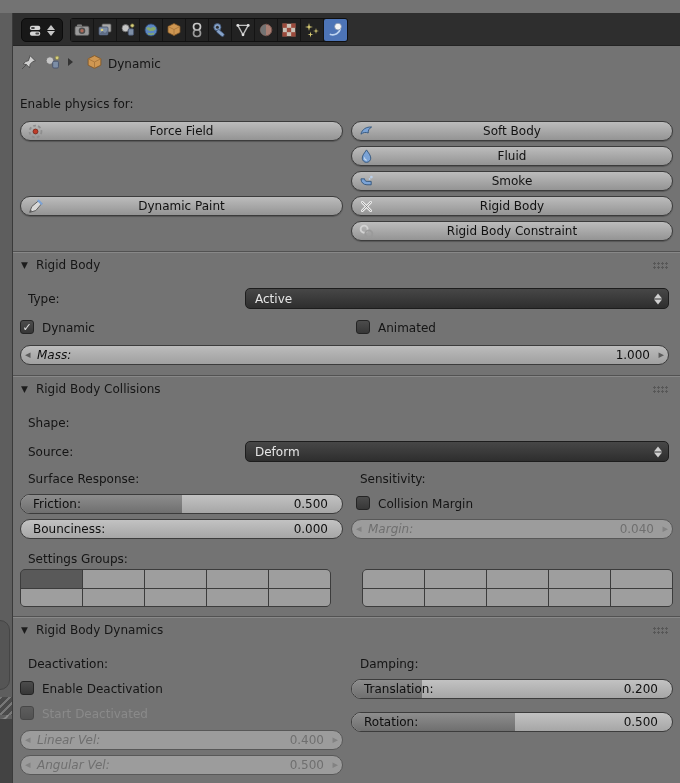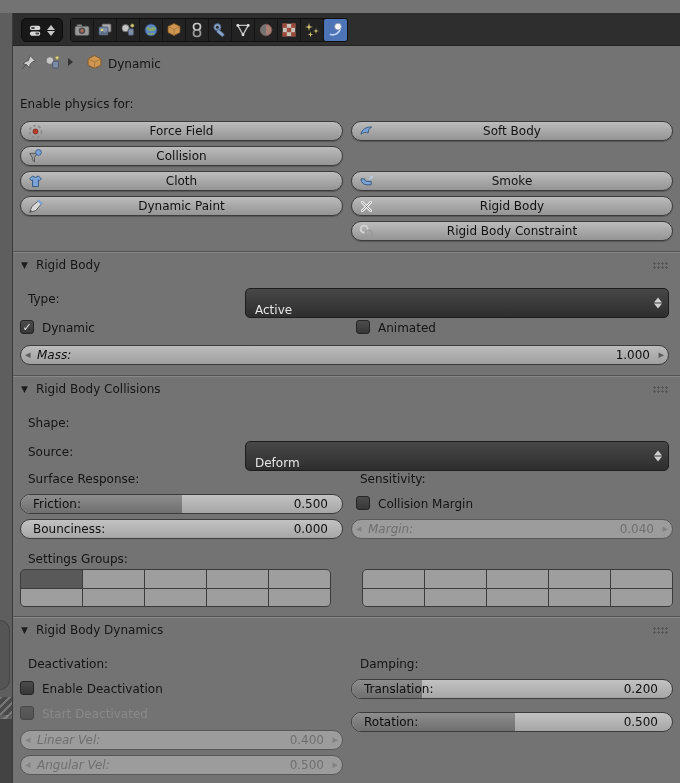--- a/index.html
+++ b/index.html
@@ -43,22 +43,22 @@
   .ls-curve{position:absolute;left:-10px;top:688px;width:20px;height:20px;border:2px solid #8a8a8a;border-radius:50%;background:transparent;}
 
   
   .lbl{position:absolute;color:#141414;}
   .lbl.dis{color:#8a8a8a;}
   .pbtn{position:absolute;height:20px;border:1px solid #3c3c3c;border-radius:10px;
       background:linear-gradient(#bcbcbc,#949494);display:flex;align-items:center;justify-content:center;
       box-shadow:0 1px 1px rgba(0,0,0,.25);}
   .pbtn .bicon{position:absolute;left:6px;top:1px;}
   .pbtn .btxt{color:#111;}
-  .dropdown{position:absolute;height:30px;background:linear-gradient(#474747,#2e2e2e);border:1px solid #1d1d1d;
-      border-radius:5px;display:flex;align-items:flex-end;padding:0 22px 0 9px;color:#e6e6e6;}
+  .dropdown{position:absolute;height:21px;background:linear-gradient(#474747,#2e2e2e);border:1px solid #1d1d1d;
+      border-radius:5px;display:flex;align-items:center;padding:0 22px 0 9px;color:#e6e6e6;}
   .dropdown .arrs{position:absolute;right:6px;top:50%;transform:translateY(-50%);display:flex;flex-direction:column;gap:1px;}
   .dropdown .tri-u{border-bottom-color:#d0d0d0;}
   .dropdown .tri-d{border-top-color:#d0d0d0;}
   .dropdown .dicon{margin-right:6px;display:flex;}
   .checkbox{position:absolute;width:14px;height:14px;border-radius:3px;background:linear-gradient(#4c4c4c,#373737);
       border:1px solid #242424;display:flex;align-items:center;justify-content:center;color:#e2e2e2;font-size:11px;line-height:1;}
   .checkbox.dis{opacity:.55;}
   .slider{position:absolute;height:20px;border:1px solid #3c3c3c;border-radius:10px;overflow:hidden;
       background:linear-gradient(#c2c2c2,#a6a6a6);}
   .slider .fill{position:absolute;left:0;top:0;bottom:0;background:linear-gradient(#8d8d8d,#6f6f6f);}
@@ -232,47 +232,41 @@
 
   <span class="lbl" style="left:20px;top:97px">Enable physics for:</span>
 
   <div class="pbtn" style="left:20px;top:121px;width:323px">
     <svg class="bicon" width="17" height="17" viewBox="0 0 16 16">
       <circle cx="8" cy="8" r="2.3" fill="#bf3c28" stroke="#6e1f12" stroke-width="0.7"></circle>
       <circle cx="8" cy="8" r="5.6" fill="none" stroke="#8e8e8e" stroke-width="1.7" stroke-dasharray="2.6 2.1"></circle>
     </svg>
     <span class="btxt">Force Field</span>
   </div>
-  <div class="pbtn" style="left:20px;top:146px;width:323px">
-    <svg class="bicon" width="17" height="17" viewBox="0 0 16 16">
-      <path d="M2.5 5h7L7 9v4.2L5 11V9z" fill="#9c9c9c" stroke="#4e4e4e" stroke-width="0.8" stroke-linejoin="round"></path>
-      <circle cx="10.8" cy="4.2" r="2.7" fill="#7ba3d6" stroke="#35587f" stroke-width="0.8"></circle>
-    </svg>
-    <span class="btxt">Collision</span>
-  </div>
-  <div class="pbtn" style="left:20px;top:171px;width:323px">
-    <svg class="bicon" width="17" height="17" viewBox="0 0 16 16">
-      <path d="M5.2 2.8L8 4.2l2.8-1.4 2.7 2.7-1.8 1.8-.9-.9v6.4H5.2V6.4l-.9.9-1.8-1.8z" fill="#7ba3d6" stroke="#35587f" stroke-width="0.9" stroke-linejoin="round"></path>
-    </svg>
-    <span class="btxt">Cloth</span>
-  </div>
   <div class="pbtn" style="left:20px;top:196px;width:323px">
     <svg class="bicon" width="17" height="17" viewBox="0 0 16 16">
       <path d="M2.5 13.5l2-5.5 6.5-5.5 2.8 2.8-5.5 6.5z" fill="#d8d8d8" stroke="#4e4e4e" stroke-width="0.8" stroke-linejoin="round"></path>
       <path d="M10.8 2.6l2.8 2.8" stroke="#7ba3d6" stroke-width="2.2" stroke-linecap="round"></path>
       <path d="M2.5 13.5l2.4-1 -1.4-1.4z" fill="#555"></path>
     </svg>
     <span class="btxt">Dynamic Paint</span>
   </div>
 
   <div class="pbtn" style="left:351px;top:121px;width:322px">
     <svg class="bicon" width="17" height="17" viewBox="0 0 16 16">
       <path d="M2.8 10.5C3.6 6 8 3.4 12.8 3.8c-2.3 1.2-3.4 3.2-3.2 5.6-2.2-1-4.8-.6-6.8 1.1z" fill="#7ba3d6" stroke="#35587f" stroke-width="0.9" stroke-linejoin="round"></path>
     </svg>
     <span class="btxt">Soft Body</span>
+  </div>
+  <div class="pbtn" style="left:351px;top:146px;width:322px">
+    <svg class="bicon" width="17" height="17" viewBox="0 0 16 16">
+      <path d="M8 1.8c2 3 4 5.2 4 7.7a4 4 0 0 1-8 0c0-2.5 2-4.7 4-7.7z" fill="#7ba3d6" stroke="#35587f" stroke-width="0.9"></path>
+      <path d="M6.2 9.2a2 2 0 0 0 1.6 2.2" stroke="#cfe0f2" stroke-width="1" fill="none" stroke-linecap="round"></path>
+    </svg>
+    <span class="btxt">Fluid</span>
   </div>
   <div class="pbtn" style="left:351px;top:171px;width:322px">
     <svg class="bicon" width="17" height="17" viewBox="0 0 16 16">
       <path d="M2.8 5.5c0 3.4 2.4 5.6 5.6 5.6h4v-3.2H8.6C7 7.9 6.2 7 6.2 5.5z" fill="#7ba3d6" stroke="#35587f" stroke-width="0.9" stroke-linejoin="round"></path>
       <circle cx="12.6" cy="3.8" r="1.3" fill="#b9cee8"></circle>
       <circle cx="10.9" cy="5.6" r="0.9" fill="#b9cee8"></circle>
     </svg>
     <span class="btxt">Smoke</span>
   </div>
   <div class="pbtn" style="left:351px;top:196px;width:322px">

